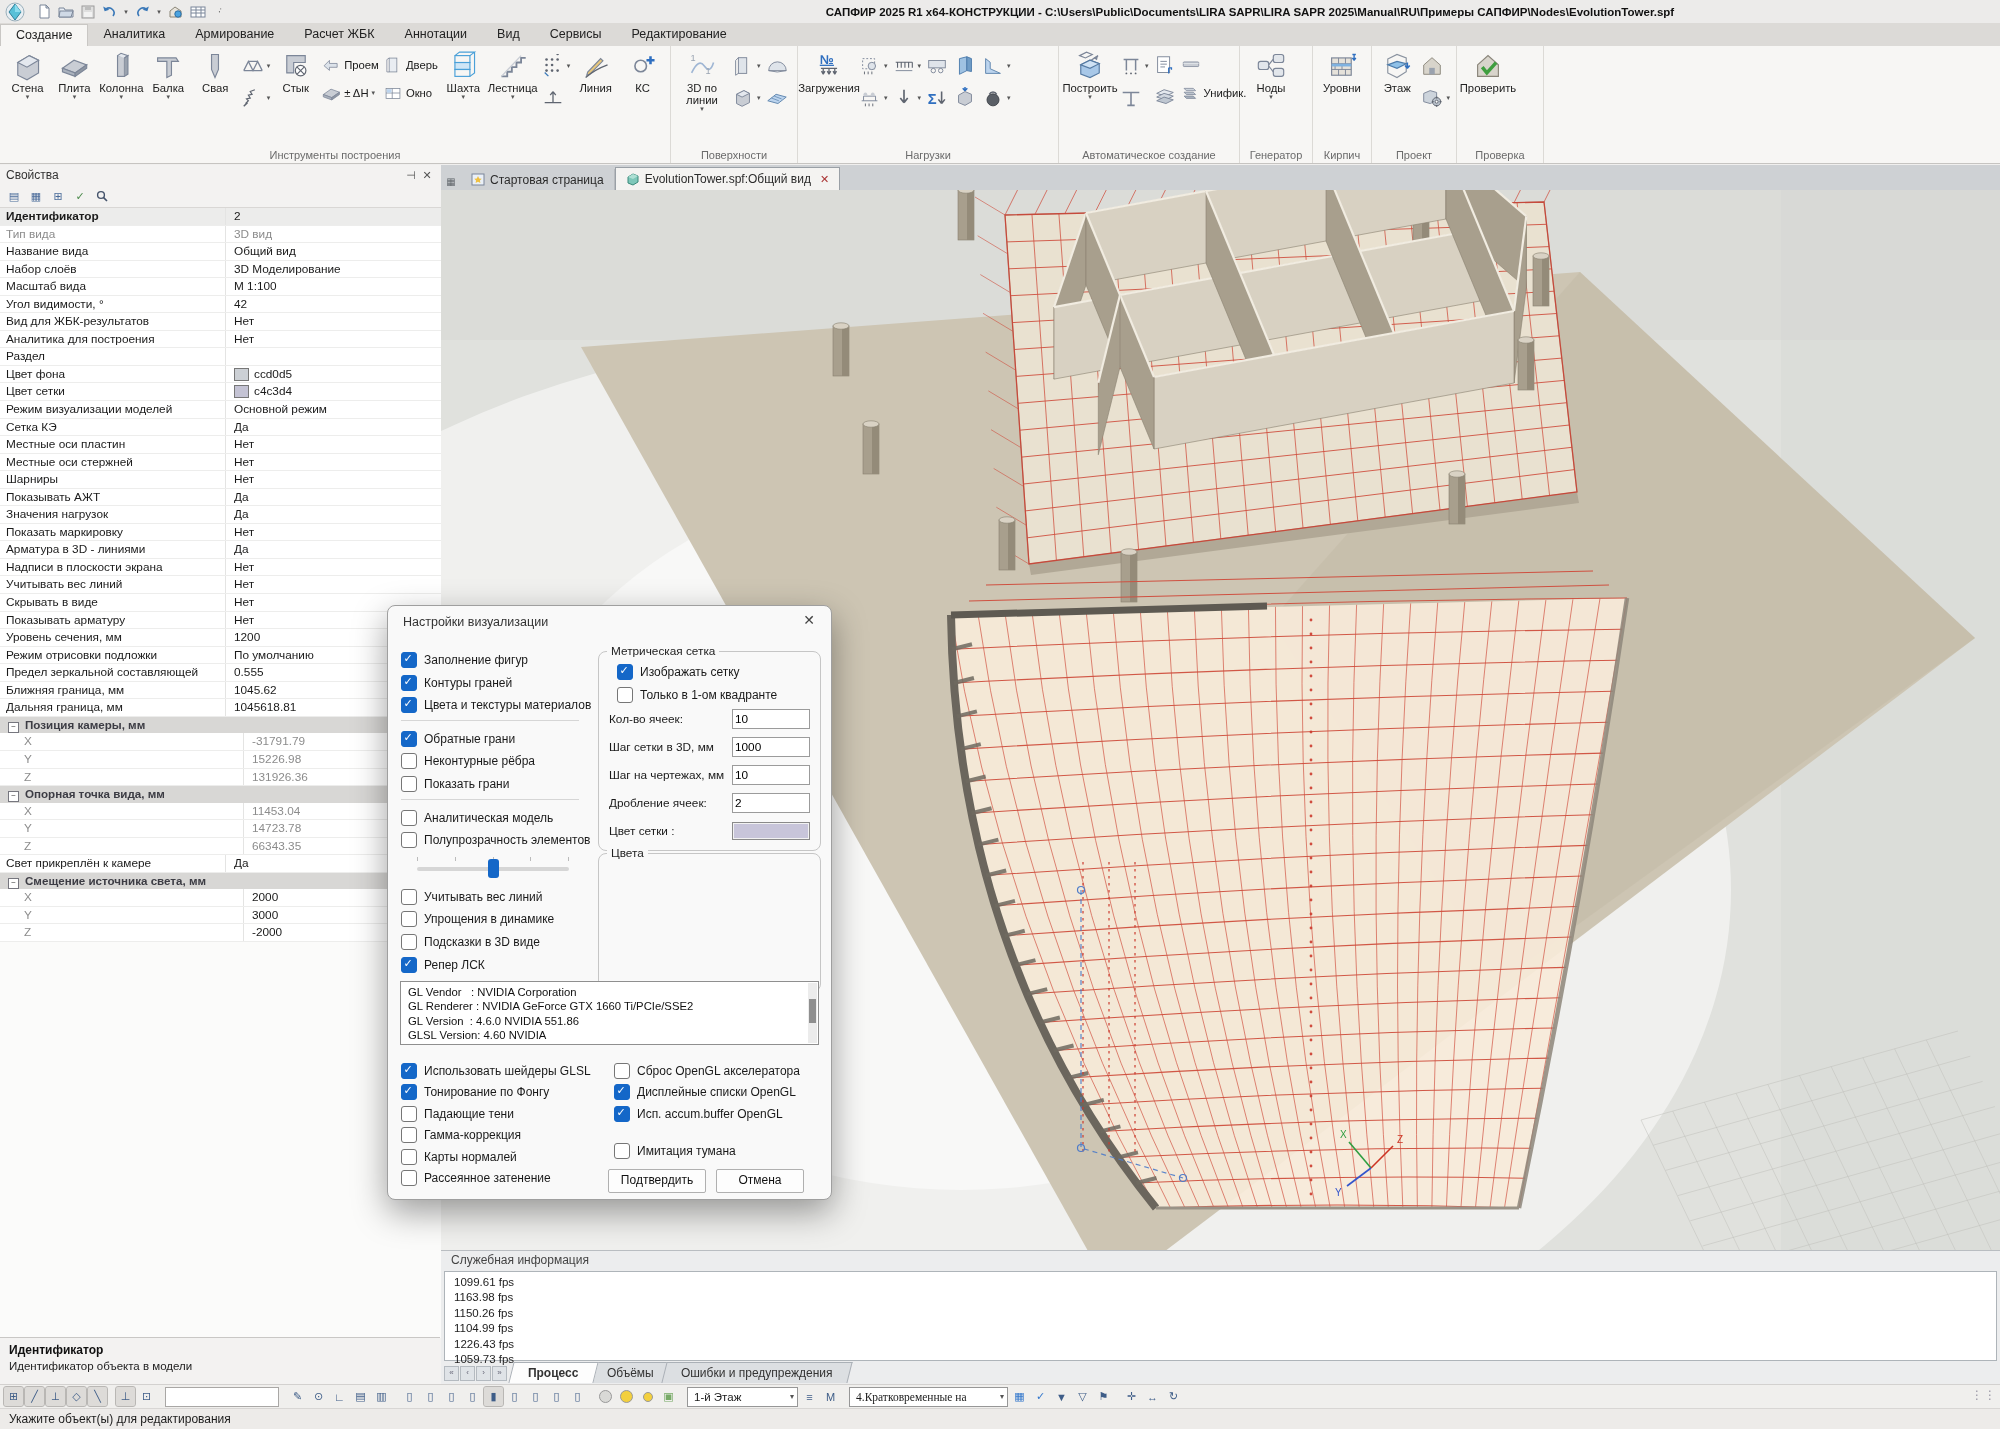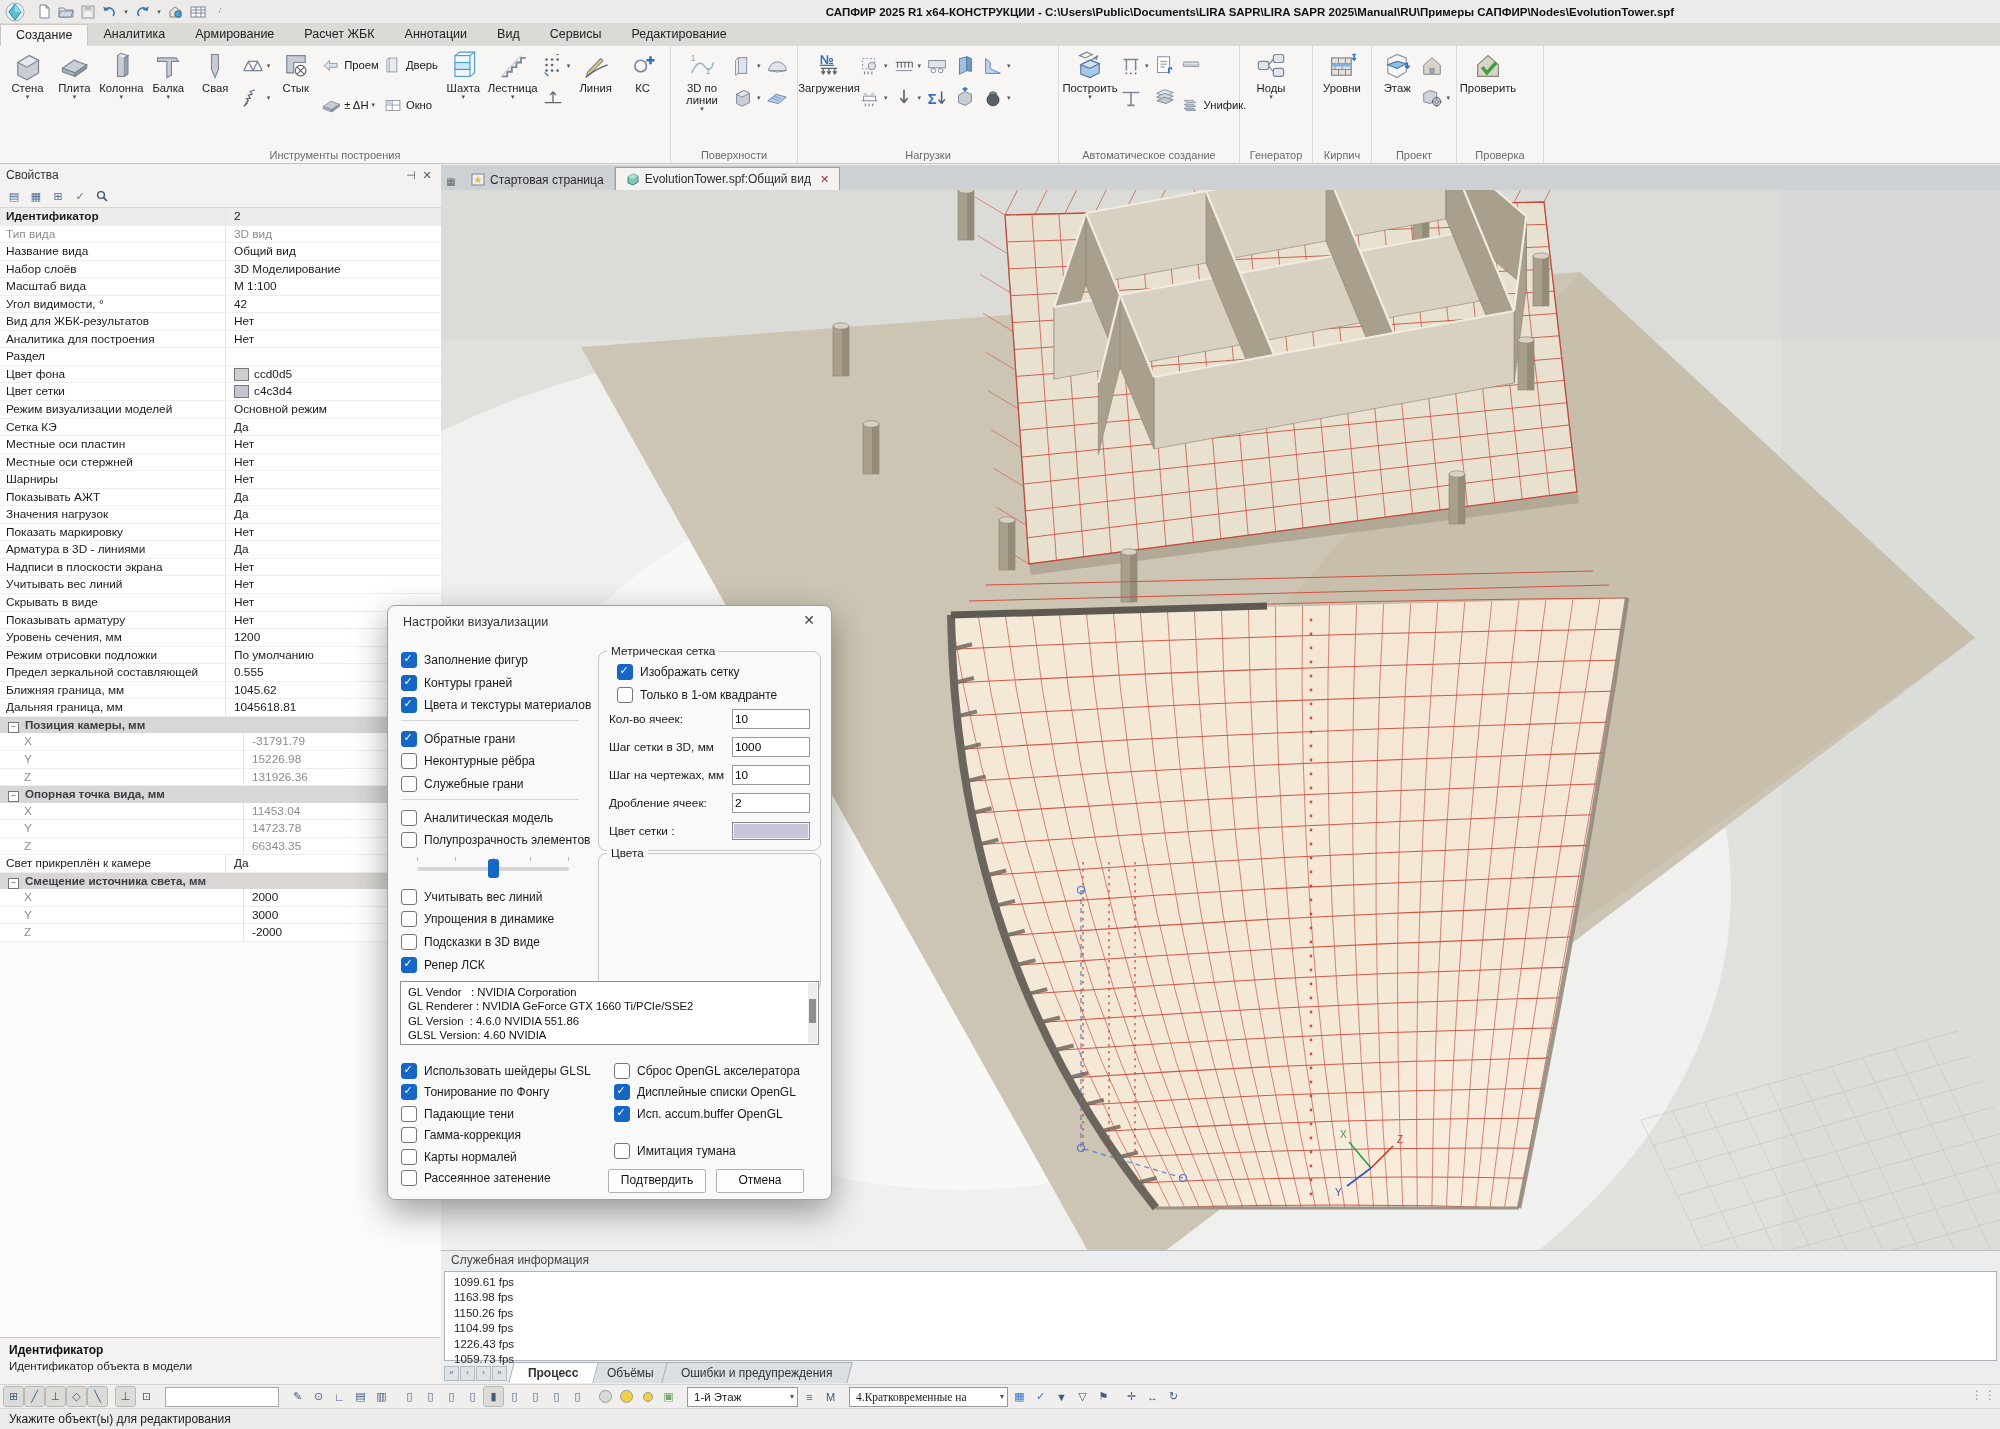--- a/index.html
+++ b/index.html
@@ -18,21 +18,21 @@
   .rtab{padding:3px 15px 4px 15px;font-size:12.5px;color:#222;cursor:default}
   .rtab.on{background:#f7f6f4;border:1px solid #c9c7c4;border-bottom:none}
   #rbody{left:0;top:46px;width:2000px;height:117px;background:#f7f6f4;border-bottom:1px solid #c6c4c1;display:flex}
   .rgroup{position:relative;border-right:1px solid #dcdad6;padding:3px 4px 16px 4px;display:flex;align-items:flex-start}
   .rglabel{position:absolute;left:0;right:0;bottom:2px;text-align:center;font-size:11px;color:#6b6b6b;white-space:nowrap}
   .rbig{display:flex;flex-direction:column;align-items:center;width:52px;padding:2px 1px;border-radius:3px}
   .rbig .lab{font-size:11.3px;color:#222;text-align:center;line-height:12px;margin-top:1px;white-space:nowrap}
   .rbig .arr{font-size:7px;color:#555;line-height:6px}
   .rstack{display:flex;flex-direction:column;justify-content:flex-start;gap:6px;padding:4px 1px}
   .rsm{display:flex;align-items:center;gap:2px;padding:1px;border-radius:2px}
-  .rpair{display:flex;flex-direction:column;gap:20px;padding:6px 2px}
+  .rpair{display:flex;flex-direction:column;gap:8px;padding:6px 2px}
   .rpr{display:flex;align-items:center;gap:3px;font-size:11.3px;white-space:nowrap}
   
   #props{left:0;top:165px;width:441px;height:1219px;background:#f3f2f1;border-right:1px solid #c3c1bf}
   #phead{height:20px;display:flex;align-items:center;padding:0 6px;color:#333;font-size:12px}
   #phead .sp{flex:1}
   .phbtn{width:16px;height:16px;display:flex;align-items:center;justify-content:center;color:#555;font-size:11px}
   #ptools{height:22px;display:flex;align-items:center;gap:6px;padding-left:6px;border-bottom:1px solid #d9d7d5}
   .ptico{width:16px;height:16px;display:flex;align-items:center;justify-content:center;color:#4a6b9a;font-size:11px}
   #pgrid{background:#fbfbfa;height:1130px;overflow:hidden;font-size:11.8px}
   .prow{display:flex;height:16.55px;line-height:16.55px;border-bottom:1px solid #ededec;background:#fff}
@@ -1193,21 +1193,21 @@
         <label class="ck">
           <span class="cb on"></span>
           <span>Обратные грани</span>
         </label>
         <label class="ck">
           <span class="cb"></span>
           <span>Неконтурные рёбра</span>
         </label>
         <label class="ck">
           <span class="cb"></span>
-          <span>Служебные грани</span>
+          <span>Показать грани</span>
         </label>
       </div>
       <hr class="dhr">
     <div id="dchk3">
         <label class="ck">
           <span class="cb"></span>
           <span>Аналитическая модель</span>
         </label>
         <label class="ck">
           <span class="cb"></span>

